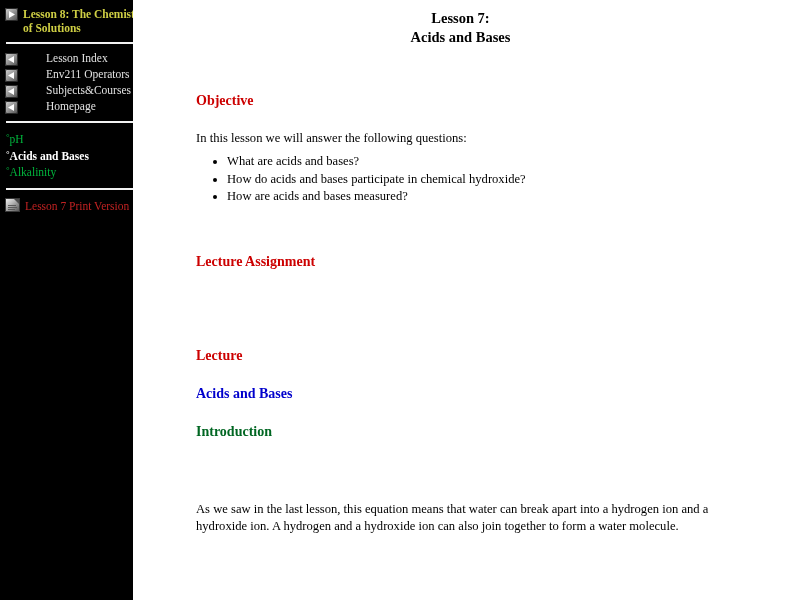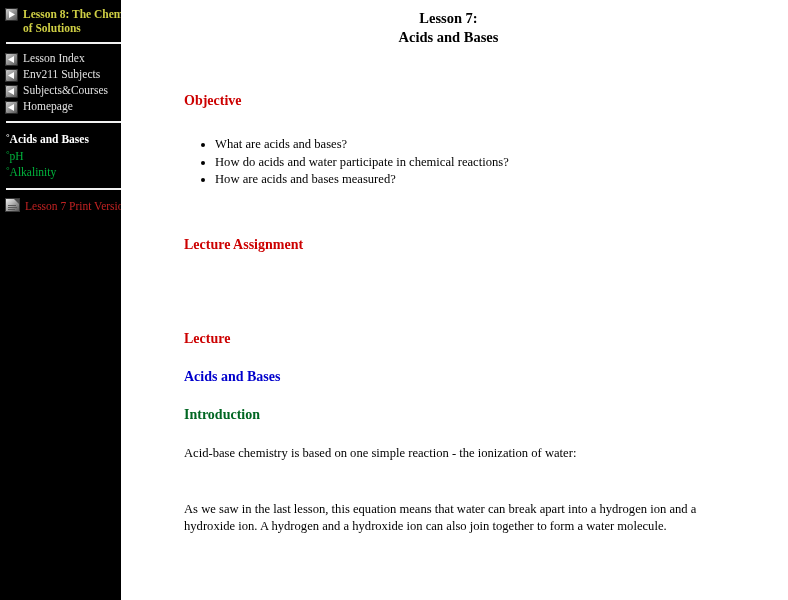--- a/index.html
+++ b/index.html
@@ -29,20 +29,21 @@
     background: #000000;
     overflow: hidden;
   }
   .sb-inner { padding: 7px 4px 0 5px; }
 
   .sb-row {
     display: flex;
     align-items: flex-start;
     margin-bottom: 2px;
     line-height: 1.15;
+    gap: 23px;
   }
 
   .icon-btn {
     width: 13px;
     height: 13px;
     flex: 0 0 13px;
     margin-top: 1px;
     margin-right: 5px;
     position: relative;
     background: linear-gradient(135deg,#d8d8d8 0%, #9a9a9a 45%, #4a4a4a 100%);
@@ -111,21 +112,21 @@
   .print-link {
     color: #c22222;
     font-size: 11.5px;
     text-decoration: none;
     white-space: nowrap;
   }
 
   
   .main {
     position: absolute;
-    top: 0; left: 121px;
+    top: 0; left: 133px;
     width: 655px;
     height: 600px;
     background: #ffffff;
     overflow: hidden;
   }
 
   .doc-title {
     text-align: center;
     font-size: 14.5px;
     font-weight: bold;
@@ -213,21 +214,21 @@
         </span>
         <a class="sb-link" href="#">Lesson Index</a>
       </div>
 
       <div class="sb-row">
         <span class="icon-btn">
           <svg width="13" height="13" viewBox="0 0 13 13">
             <polygon points="9,3 3,6.5 9,10" fill="#ffffff"></polygon>
           </svg>
         </span>
-        <a class="sb-link" href="#">Env211 Subjects</a>
+        <a class="sb-link" href="#">Env211 Operators</a>
       </div>
 
       <div class="sb-row">
         <span class="icon-btn">
           <svg width="13" height="13" viewBox="0 0 13 13">
             <polygon points="9,3 3,6.5 9,10" fill="#ffffff"></polygon>
           </svg>
         </span>
         <a class="sb-link" href="#">Subjects&amp;Courses</a>
       </div>
@@ -236,25 +237,25 @@
         <span class="icon-btn">
           <svg width="13" height="13" viewBox="0 0 13 13">
             <polygon points="9,3 3,6.5 9,10" fill="#ffffff"></polygon>
           </svg>
         </span>
         <a class="sb-link" href="#">Homepage</a>
       </div>
 
       <hr class="sb-rule">
 
+      <div class="sb-topic sub">
+        <span class="deg">°</span><span>pH</span>
+      </div>
       <div class="sb-topic current">
         <span class="deg">°</span><span>Acids and Bases</span>
-      </div>
-      <div class="sb-topic sub">
-        <span class="deg">°</span><span>pH</span>
       </div>
       <div class="sb-topic sub">
         <span class="deg">°</span><span>Alkalinity</span>
       </div>
 
       <hr class="sb-rule">
 
       <div class="print-row">
         <span class="print-icon">
           <span class="fold"></span>
@@ -276,24 +277,25 @@
     </div>
 
     <div class="content">
 
       <div class="sp-objective"></div>
 
       <h2 class="sec red">Objective</h2>
 
       <div class="sp-after-obj-h"></div>
 
+      <p class="body">In this lesson we will answer the following questions:</p>
 
       <ul class="q-list">
         <li>What are acids and bases?</li>
-        <li>How do acids and water participate in chemical reactions?</li>
+        <li>How do acids and bases participate in chemical hydroxide?</li>
         <li>How are acids and bases measured?</li>
       </ul>
 
       <div class="sp-before-read"></div>
 
       <h2 class="sec red">Lecture Assignment</h2>
 
       <div class="sp-after-read-h"></div>
 
 
@@ -304,21 +306,20 @@
       <div class="sp-gap-head"></div>
 
       <h2 class="sec blue">Acids and Bases</h2>
 
       <div class="sp-gap-head"></div>
 
       <h2 class="sec green">Introduction</h2>
 
       <div class="sp-gap-head"></div>
 
-      <p class="body">Acid-base chemistry is based on one simple reaction - the ionization of water:</p>
 
       <div class="sp-before-eq"></div>
 
 
       <div class="sp-after-eq"></div>
 
       <p class="body">As we saw in the last lesson, this equation means that water can break apart into a hydrogen ion and a hydroxide ion. A hydrogen and a hydroxide ion can also join together to form a water molecule.</p>
 
       <div class="sp-para"></div>
 

